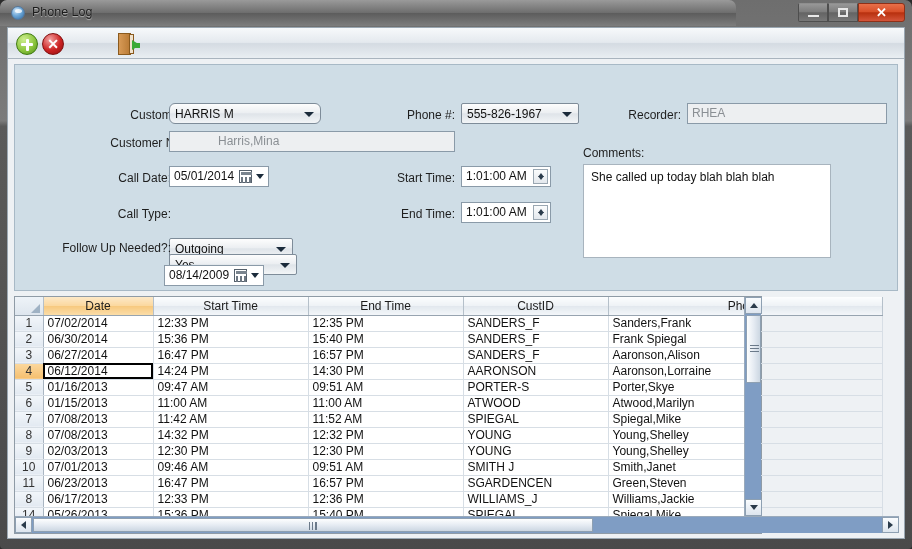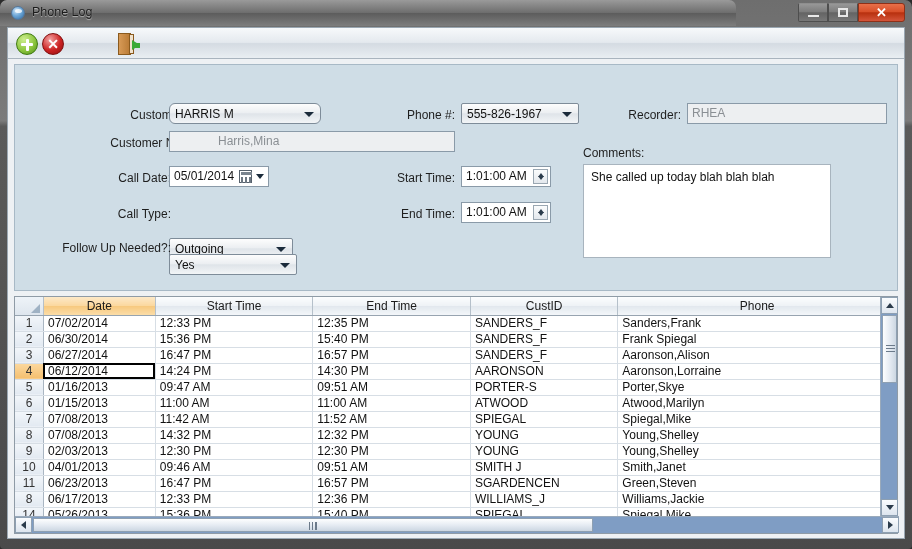--- a/index.html
+++ b/index.html
@@ -175,21 +175,21 @@
   .spin .btns:after  { bottom:3px; border-top:4px solid #2b3b4b; }
   
   #comments-box {
     position:absolute; background:#fff; border:1px solid #a8b4be;
     font-size:12px; color:#111; padding:5px 7px; line-height:15px;
   }
 
   
   #gridwrap {
     position: absolute; left: 6px; top: 268px;
-    width: 884px; height: 238px;
+    width: 748px; height: 238px;
     background:#fff; border:1px solid #8f9ba6;
   }
   table#grid { border-collapse: collapse; width: 100%; table-layout: fixed; }
   #grid th {
     height: 18px; font-weight: normal; font-size: 12px; color:#1b1b1b;
     background: linear-gradient(to bottom, #fcfdfe 0%, #eef2f6 48%, #e2e8ee 52%, #f3f6f9 100%);
     border-right: 1px solid #b5c0ca; border-bottom: 1px solid #97a4b0;
     text-align: center; padding: 0;
   }
   #grid th.sorted {
@@ -320,20 +320,25 @@
         <span>Outgoing</span>
         <span class="cb-arrow"></span>
       </div>
 
       <div class="lbl" style="left:10px; top:176px; width:146px;">Follow Up Needed?:</div>
       <div class="combo" style="left:154px; top:171px; width:128px; height:21px;margin-top:18px;">
         <span>Yes</span>
         <span class="cb-arrow"></span>
       </div>
 
+      <div class="datefld" style="left:149px; top:200px; width:100px; height:21px;">
+        <span>08/14/2009</span>
+        <span class="cal"></span>
+        <span class="dd"></span>
+      </div>
 
       <div class="lbl" style="left:330px; top:43px; width:110px;">Phone #:</div>
       <div class="combo" style="left:446px; top:38px; width:118px; height:21px;">
         <span>555-826-1967</span>
         <span class="cb-arrow"></span>
       </div>
 
       <div class="lbl" style="left:330px; top:106px; width:110px;">Start Time:</div>
       <div class="spin" style="left:446px; top:101px; width:90px; height:21px;">
         <span>1:01:00 AM</span>
@@ -441,21 +446,21 @@
             <tr>
               <td class="rowhdr">9</td>
               <td>02/03/2013</td>
               <td>12:30 PM</td>
               <td>12:30 PM</td>
               <td>YOUNG</td>
               <td>Young,Shelley</td>
             </tr>
             <tr>
               <td class="rowhdr">10</td>
-              <td>04/01/2013</td>
+              <td>07/01/2013</td>
               <td>09:46 AM</td>
               <td>09:51 AM</td>
               <td>SMITH J</td>
               <td>Smith,Janet</td>
             </tr>
             <tr>
               <td class="rowhdr">11</td>
               <td>06/23/2013</td>
               <td>16:47 PM</td>
               <td>16:57 PM</td>

